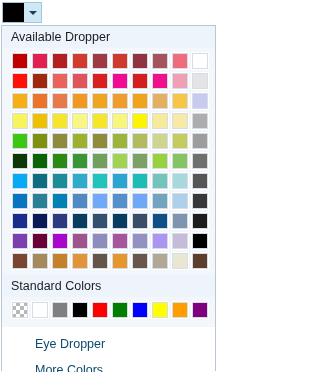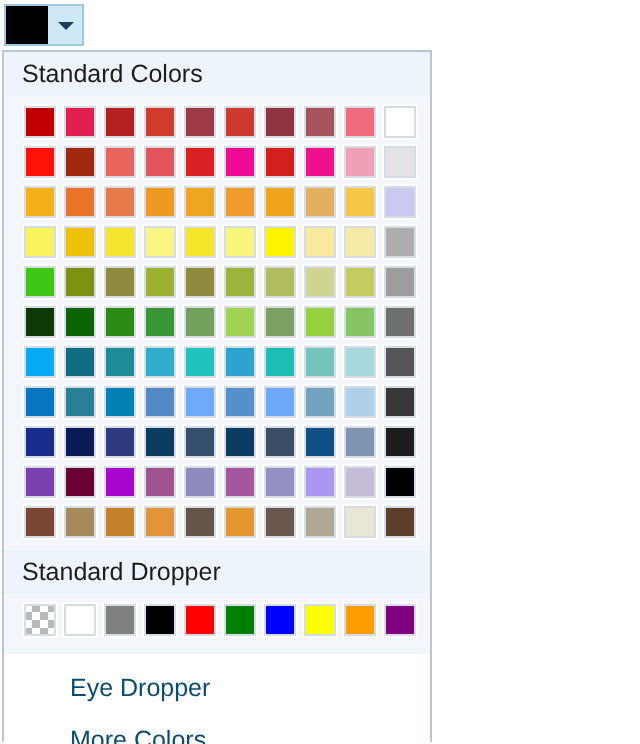--- a/index.html
+++ b/index.html
@@ -138,21 +138,21 @@
 
 <div id="color-button">
   <div class="swatch-box" style="background: rgb(0, 0, 0);"></div>
   <div class="arrow-box">
     <span class="caret"></span>
   </div>
 </div>
 
 <div id="color-panel">
 
-  <div class="section-header">Standard Colors</div>
+  <div class="section-header">Available Dropper</div>
 
   <div class="grid-area" id="available-grid">
       <div class="swatch-row">
         <div class="swatch" title="#c00000">
           <div class="swatch-inner" style="background: rgb(192, 0, 0);"></div>
         </div>
         <div class="swatch" title="#e02050">
           <div class="swatch-inner" style="background: rgb(224, 32, 80);"></div>
         </div>
         <div class="swatch" title="#b42020">
@@ -495,21 +495,21 @@
         </div>
         <div class="swatch" title="#eae6d4">
           <div class="swatch-inner" style="background: rgb(234, 230, 212);"></div>
         </div>
         <div class="swatch" title="#5c3e2c">
           <div class="swatch-inner" style="background: rgb(92, 62, 44);"></div>
         </div>
       </div>
     </div>
 
-  <div class="section-header">Standard Dropper</div>
+  <div class="section-header">Standard Colors</div>
 
   <div class="std-area" id="standard-grid">
       <div class="swatch-row">
         <div class="swatch" title="transparent">
           <div class="swatch-inner checker"></div>
         </div>
         <div class="swatch" title="white">
           <div class="swatch-inner" style="background: rgb(255, 255, 255);"></div>
         </div>
         <div class="swatch" title="gray">

